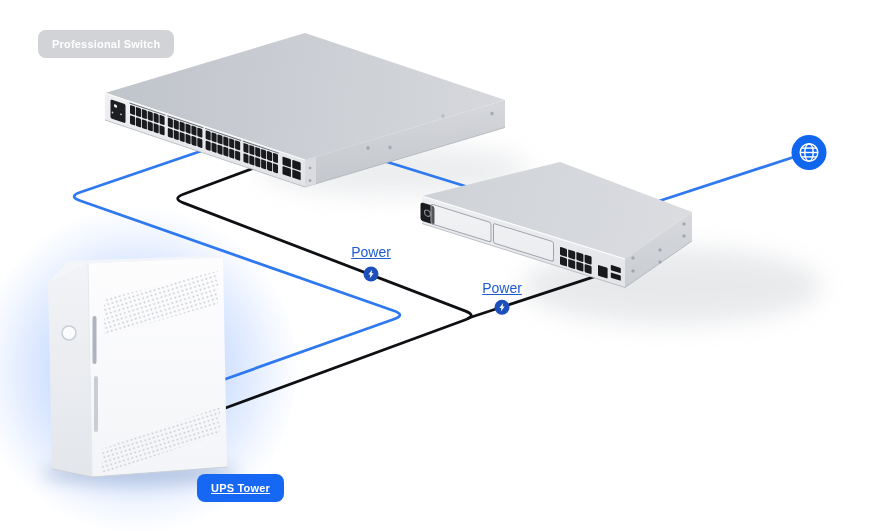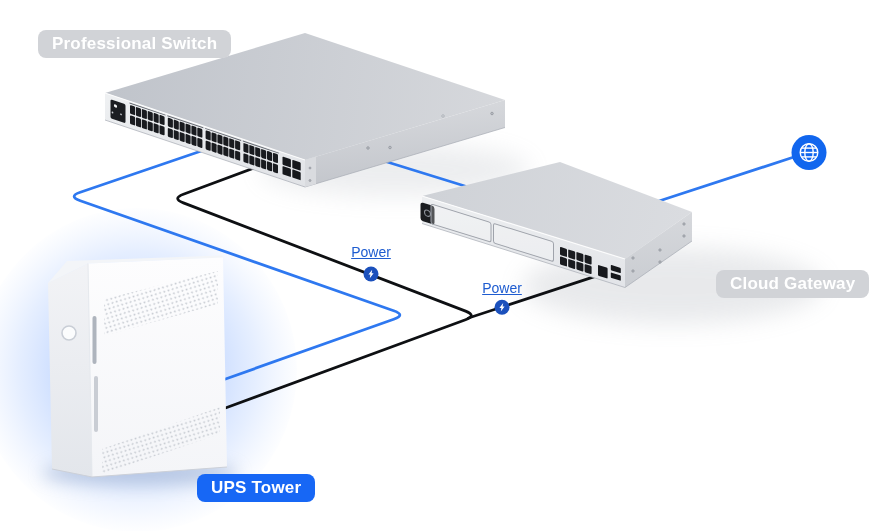--- a/index.html
+++ b/index.html
@@ -3,21 +3,21 @@
 <meta charset="utf-8">
 <style>
   html,body{margin:0;padding:0;background:#fff;}
   .stage{
     position:relative;width:874px;height:531px;overflow:hidden;background:#ffffff;
     font-family:"Liberation Sans", sans-serif;
   }
   .stage svg{position:absolute;left:0;top:0;}
   .pill{
     position:absolute;height:28px;display:flex;align-items:center;
-    padding:0 14px;border-radius:8px;font-size:17px;font-weight:600;
+    padding:0 14px;border-radius:8px;font-size:11px;font-weight:600;
     letter-spacing:.2px;white-space:nowrap;
   }
   .pill-gray{background:var(--device_label_gray,#d1d3d7);color:var(--label_text_white,#fff);}
   .pill-blue{background:var(--ups_label_blue,#1767f5);color:var(--label_text_white,#fff);}
   .power-label{
     position:absolute;transform:translateX(-50%);
     font-size:14px;font-weight:500;color:var(--power_text_blue,#1e5cd0);
     white-space:nowrap;
     text-decoration:underline;
   }
@@ -249,17 +249,16 @@
     <circle class="power-badge" r="7.5"></circle>
     <path fill="#ffffff" d="M1.2,-4.2 L-2.6,0.6 L-0.6,0.6 L-1.2,4.2 L2.6,-0.7 L0.6,-0.7 Z"></path>
   </g>
   <g transform="translate(502,307.3)">
     <circle class="power-badge" r="7.5"></circle>
     <path fill="#ffffff" d="M1.2,-4.2 L-2.6,0.6 L-0.6,0.6 L-1.2,4.2 L2.6,-0.7 L0.6,-0.7 Z"></path>
   </g>
 </svg>
 
   <div class="pill pill-gray" style="left:38px;top:30px;">Professional Switch</div>
-  <div class="pill pill-gray" style="left:716px;top:270px;">Cloud Gateway</div>
-  <div class="pill pill-blue" style="left:197px;top:474px;">UPS Tower</div>
+  <div class="pill pill-blue" style="left:197px;top:474px;text-decoration:underline;">UPS Tower</div>
   <div class="power-label" style="left:371px;top:244px;">Power</div>
   <div class="power-label" style="left:502px;top:280px;">Power</div>
 </div>
 
 </body></html>

